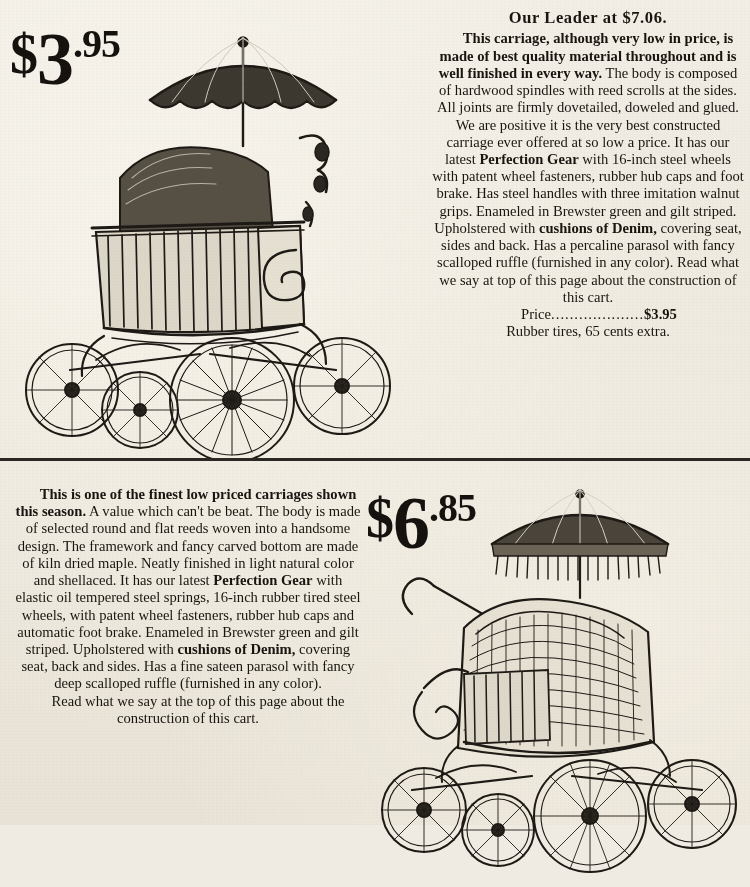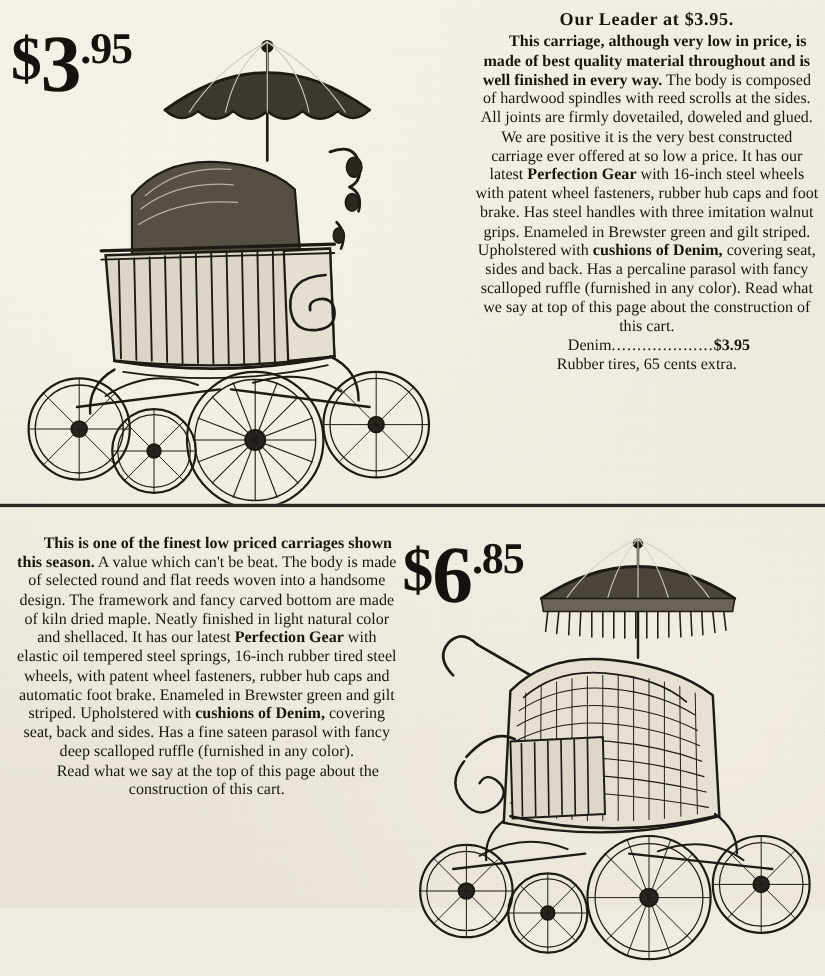--- a/index.html
+++ b/index.html
@@ -285,23 +285,23 @@
               <line x1="102" y1="392" x2="178" y2="392"></line>
               <line x1="113" y1="365" x2="167" y2="419"></line>
               <line x1="113" y1="419" x2="167" y2="365"></line>
             </g>
           </g>
         </g>
       </svg>
     </div>
 
     <div class="copy" id="copy-top">
-      <div class="head-center">Our Leader at $3.95.</div>
+      <div class="head-center">Our Leader at $7.06.</div>
       <p class="indent"><span class="bold">This carriage, although very low in price, is made of best quality material throughout and is well finished in every way.</span><span> The body is composed of hardwood spindles with reed scrolls at the sides. All joints are firmly dovetailed, doweled and glued. We are positive it is the very best constructed carriage ever offered at so low a price. It has our latest </span><span class="bold">Perfection Gear</span><span> with 16-inch steel wheels with patent wheel fasteners, rubber hub caps and foot brake. Has steel handles with three imitation walnut grips. Enameled in Brewster green and gilt striped. Upholstered with </span><span class="bold">cushions of Denim,</span><span> covering seat, sides and back. Has a percaline parasol with fancy scalloped ruffle (furnished in any color). Read what we say at top of this page about the construction of this cart.</span></p>
-      <p class="price-line"><span>Denim</span><span class="dots">....................</span><span class="bold">$3.95</span></p>
+      <p class="price-line"><span>Price</span><span class="dots">....................</span><span class="bold">$3.95</span></p>
       <p class="rubber-note">Rubber tires, 65 cents extra.</p>
     </div>
   </div>
 
   <div class="divider"></div>
 
   <div class="block-bottom">
 
     <div class="price-big" id="price-bottom" style="top:24px;left:366px">
       <span class="dollar">$</span><span class="whole">6</span><span class="cents">.85</span>

